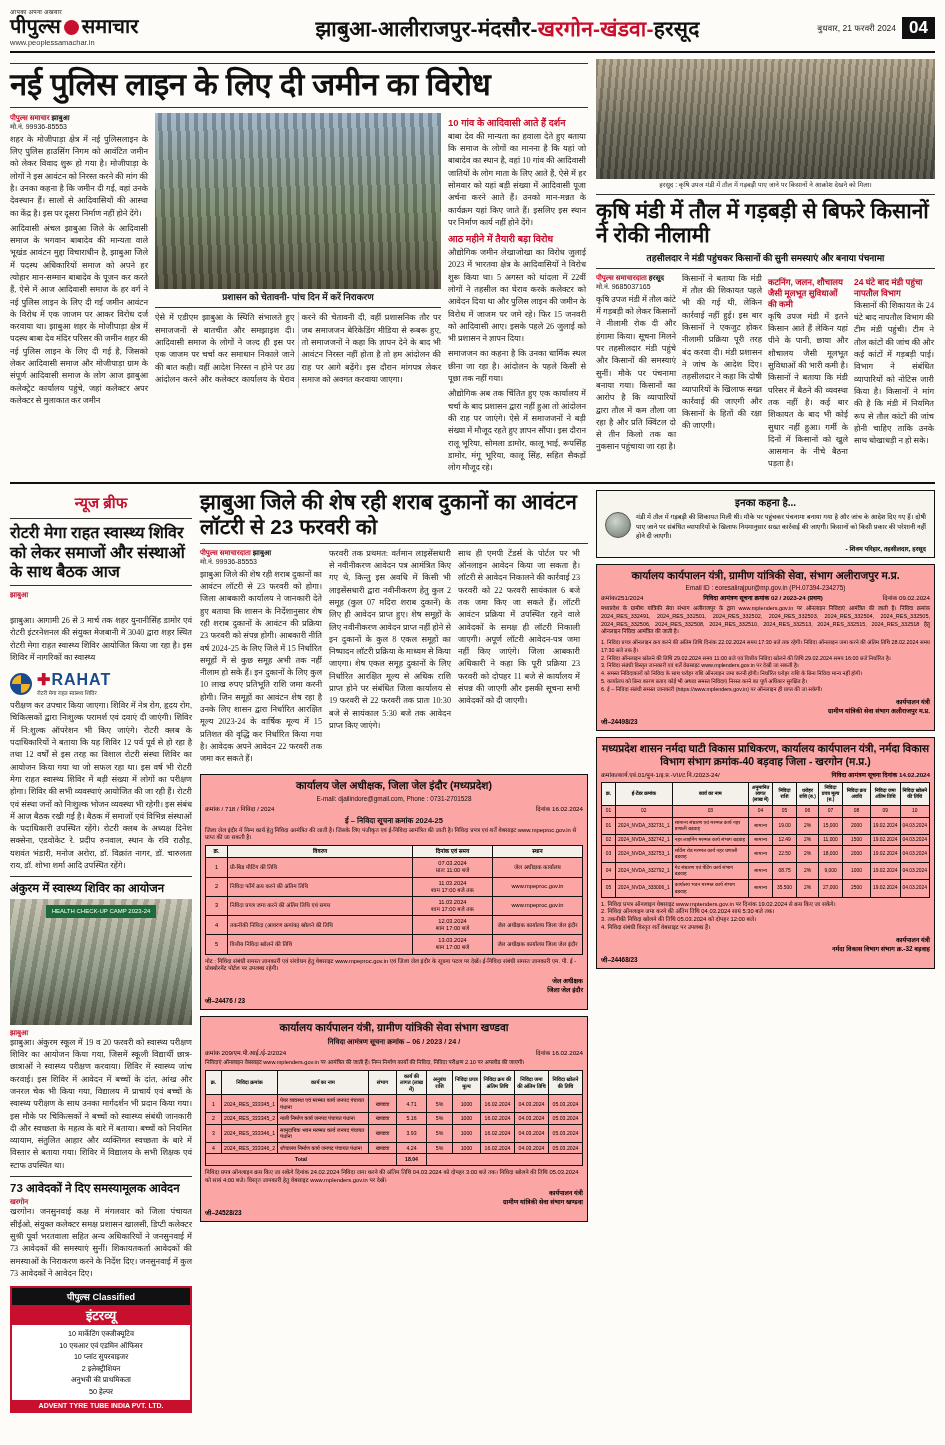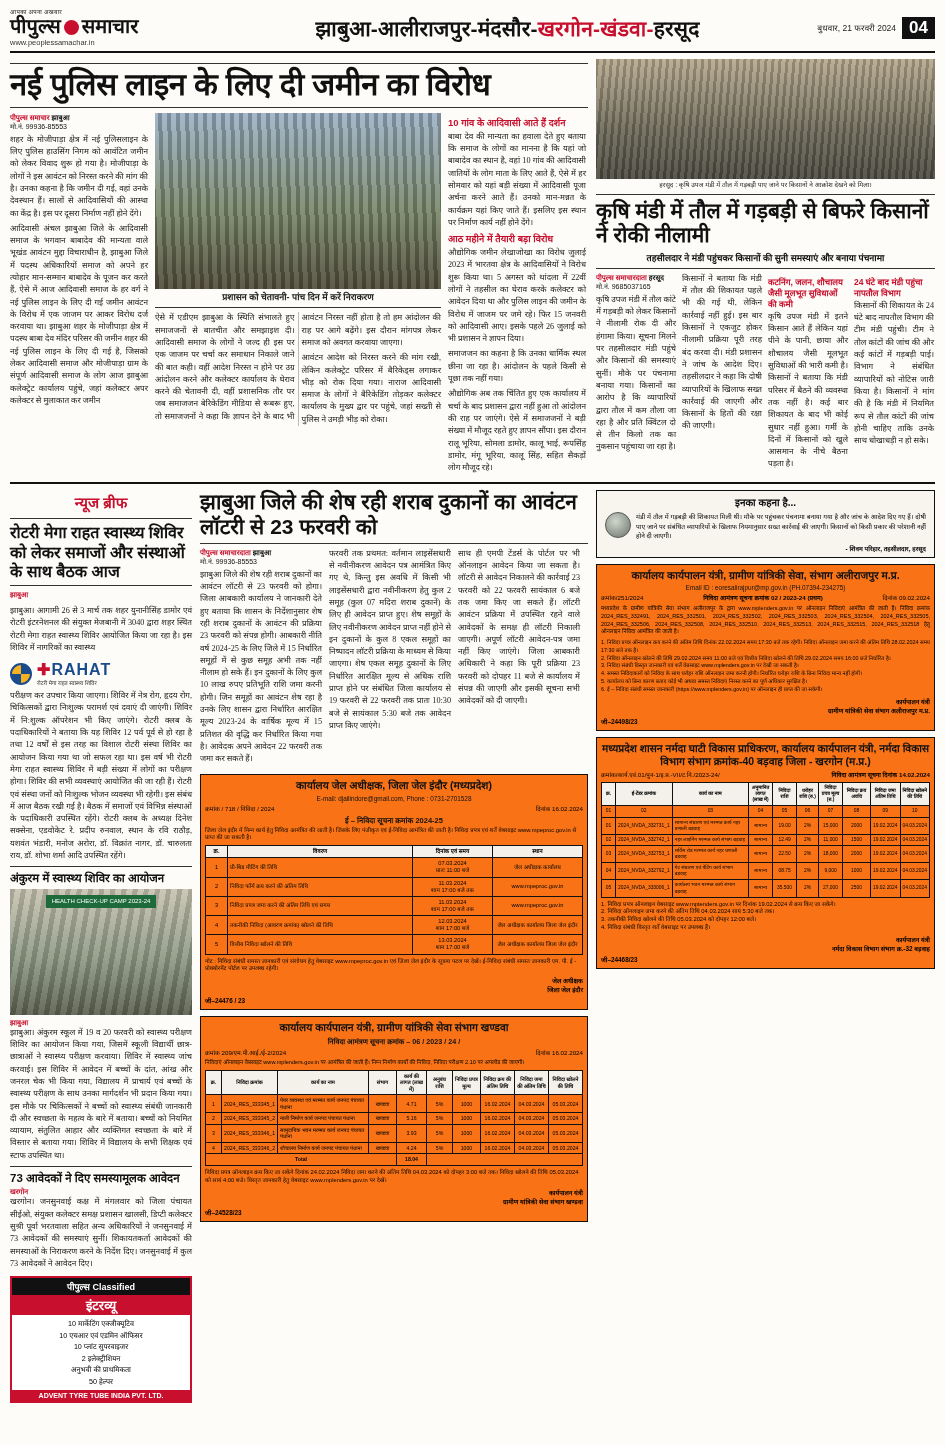--- a/index.html
+++ b/index.html
@@ -130,21 +130,21 @@
     font-family: "Liberation Sans", sans-serif;
     font-weight: bold; font-size: 16px; line-height: 1.2; color: #111;
   }
   .headline-s {
     font-family: "Liberation Sans", sans-serif;
     font-weight: bold; font-size: 11.5px; line-height: 1.25; color: #111;
   }
 
   
   .tender {
-    border: 1.5px solid #111; padding: 4px; margin-top: 6px; background: #f97316;
+    border: 1.5px solid #111; padding: 4px; margin-top: 6px; background: #fca5a5;
   }
   .tender-head {
     font-family: "Liberation Sans", sans-serif; font-weight: bold;
     font-size: 10.5px; text-align: center; line-height: 1.25; color: #111;
   }
   .tender-sub {
     font-family: "Liberation Sans", sans-serif; font-size: 6.4px;
     text-align: center; color: #111; margin-top: 2px;
   }
   .tender-meta { display: flex; justify-content: space-between; font-size: 6.2px; margin-top: 2px; font-family: "Liberation Sans", sans-serif; }
@@ -250,21 +250,20 @@
             <p>आदिवासी अंचल झाबुआ जिले के आदिवासी समाज के भगवान बाबादेव की मान्यता वाले भूखंड आवंटन मुद्दा विचाराधीन है, झाबुआ जिले में पदस्थ अधिकारियों समाज को अपने हर त्योहार मान-सम्मान बाबादेव के पूजन कर करते हैं, ऐसे में आज आदिवासी समाज के हर वर्ग ने नई पुलिस लाइन के लिए दी गई जमीन आवंटन के विरोध में एक जाजम पर आकर विरोध दर्ज करवाया था। झाबुआ शहर के मोजीपाड़ा क्षेत्र में पदस्थ बाबा देव मंदिर परिसर की जमीन शहर की नई पुलिस लाइन के लिए दी गई है, जिसको लेकर आदिवासी समाज और मोजीपाड़ा ग्राम के संपूर्ण आदिवासी समाज के लोग आज झाबुआ कलेक्ट्रेट कार्यालय पहुंचे, जहां कलेक्टर अपर कलेक्टर से मुलाकात कर जमीन</p>
           </div>
         </div>
 
         <div class="lead-col wide">
           <div class="photo rally" style="height:176px"></div>
           <div class="caption" style="margin-top:3px;font-weight:bold;font-size:9px">प्रशासन को चेतावनी- पांच दिन में करें निराकरण</div>
           <div class="hr-thin"></div>
           <div class="small-cols2 bodytext" style="margin-top:2px">
             <p>ऐसे में एडीएम झाबुआ के स्थिति संभालते हुए समाजजनों से बातचीत और समझाइश दी। आदिवासी समाज के लोगों ने जल्द ही इस पर एक जाजम पर चर्चा कर समाधान निकाले जाने की बात कही। वहीं आदेश निरस्त न होने पर उग्र आंदोलन करने और कलेक्टर कार्यालय के घेराव करने की चेतावनी दी, वहीं प्रशासनिक तौर पर जब समाजजन बेरिकेडिंग मीडिया से रूबरू हुए, तो समाजजनों ने कहा कि ज्ञापन देने के बाद भी आवंटन निरस्त नहीं होता है तो हम आंदोलन की राह पर आगे बढ़ेंगे। इस दौरान मांगपत्र लेकर समाज को अवगत करवाया जाएगा।</p>
-            <p>आवंटन आदेश को निरस्त करने की मांग रखी, लेकिन कलेक्ट्रेट परिसर में बैरिकेड्स लगाकर भीड़ को रोक दिया गया। नाराज आदिवासी समाज के लोगों ने बैरिकेडिंग तोड़कर कलेक्टर कार्यालय के मुख्य द्वार पर पहुंचे, जहां सख्ती से पुलिस ने उमड़ी भीड़ को रोका।</p>
           </div>
         </div>
 
         <div class="lead-col">
           <div class="sub-red">10 गांव के आदिवासी आते हैं दर्शन</div>
           <div class="bodytext">
             <p>बाबा देव की मान्यता का हवाला देते हुए बताया कि समाज के लोगों का मानना है कि यहां जो बाबादेव का स्थान है, वहां 10 गांव की आदिवासी जातियों के लोग माता के लिए आते हैं, ऐसे में हर सोमवार को यहां बड़ी संख्या में आदिवासी पूजा अर्चना करने आते हैं। उनको मान-मन्नत के कार्यक्रम यहां किए जाते हैं। इसलिए इस स्थान पर निर्माण कार्य नहीं होने देंगे।</p>
           </div>
           <div class="sub-red">आठ महीने में तैयारी बड़ा विरोध</div>
           <div class="bodytext">
@@ -320,21 +319,21 @@
 
   <div class="mid-wrap">
 
     <div class="col-news-brief">
       <div class="section-title">न्यूज ब्रीफ</div>
       <div class="hr-thin"></div>
 
       <div class="headline-m">रोटरी मेगा राहत स्वास्थ्य शिविर को लेकर समाजों और संस्थाओं के साथ बैठक आज</div>
       <div class="hr-thin"></div>
       <div class="byline">झाबुआ</div>
-      <div class="bodytext" style="margin-top:6px">
+      <div class="bodytext" style="margin-top:16px">
           <p>झाबुआ। आगामी 26 से 3 मार्च तक शहर युनानीसिंह डामोर एवं रोटरी इंटरनेशनल की संयुक्त मेजबानी में 3040 द्वारा शहर स्थित रोटरी मेगा राहत स्वास्थ्य शिविर आयोजित किया जा रहा है। इस शिविर में नागरिकों का स्वास्थ्य</p>
         </div>
 
       <div class="rahat">
         <div class="rahat-wheel"></div>
         <div class="rahat-txt">
           <div class="rahat-name"><span class="rahat-cross">✚</span><span>RAHAT</span></div>
           <div class="rahat-tag">रोटरी मेगा राहत स्वास्थ्य शिविर</div>
         </div>
       </div>

